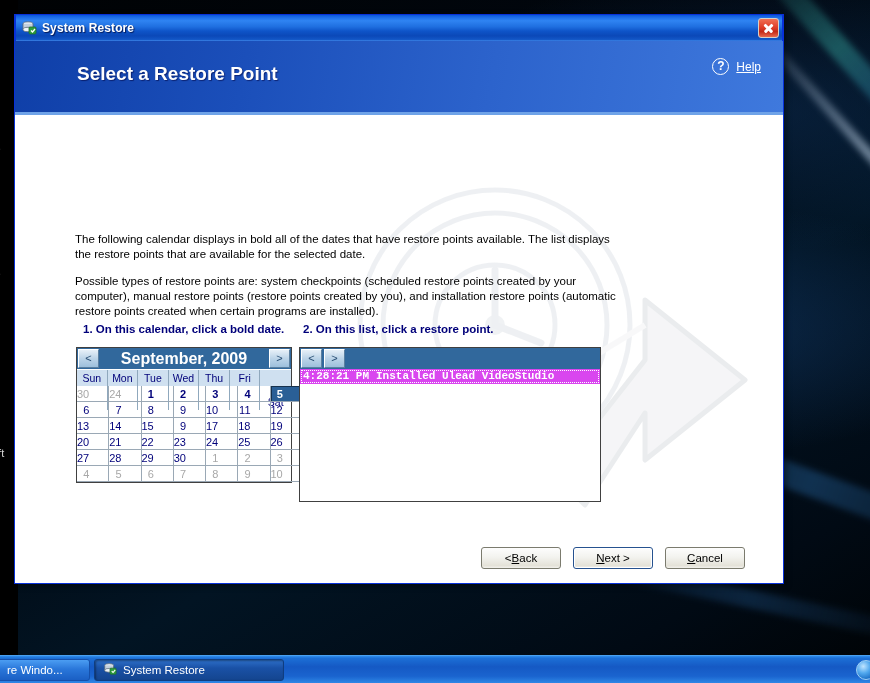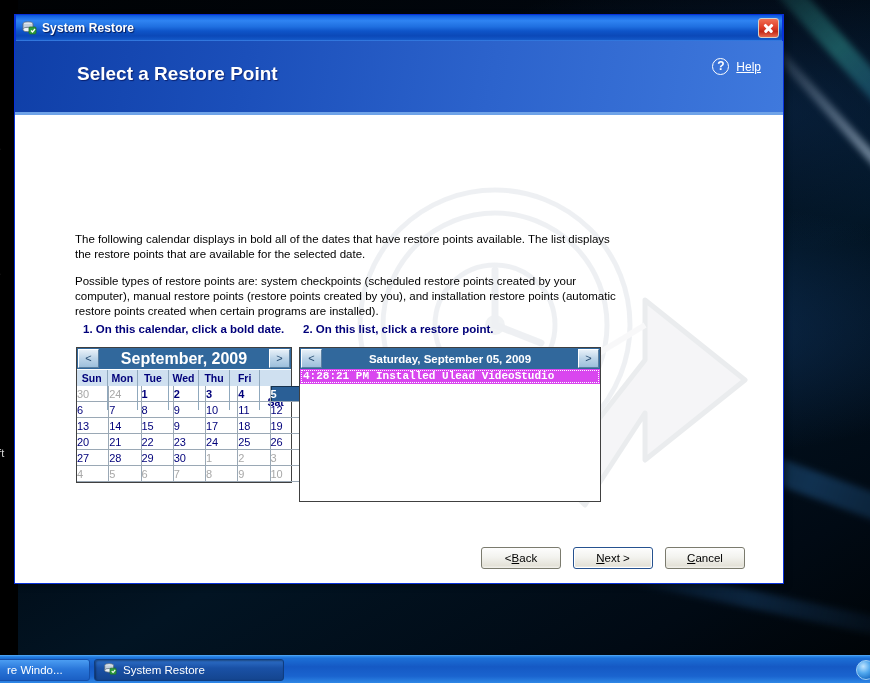--- a/index.html
+++ b/index.html
@@ -248,38 +248,38 @@
   }
   #cal-dow {
     display: grid;
     grid-template-columns: repeat(7, 1fr);
     background: #cfe0f0;
     height: 16px;
   }
   #cal-dow div {
     color: #00007a;
     font-size: 10.5px;
-    font-weight: bold;
+    font-weight: normal;
     text-align: center;
     line-height: 16px;
     border-right: 1px solid #8fa8bd;
     box-sizing: border-box;
   }
   #cal-dow div:last-child { border-right: none; margin-top: 24px; }
   #cal-grid {
     display: grid;
     grid-template-columns: repeat(7, 1fr);
     background: #ffffff;
   }
   #cal-grid .day {
     height: 16px;
     line-height: 16px;
     font-size: 11px;
     color: #00007a;
-    text-align: left;
+    text-align: right;
     padding-right: 19px;
     border-right: 1px solid #9aa8b5;
     border-bottom: 1px solid #9aa8b5;
     box-sizing: border-box;
     cursor: pointer;
     position: relative;
   }
   #cal-grid .day:nth-child(7n) { border-right: none; }
   #cal-grid .day.other { color: #a8a8a8; }
   #cal-grid .day.bold  { font-weight: bold; }
@@ -536,21 +536,20 @@
             <div class="day other">7</div>
             <div class="day other">8</div>
             <div class="day other">9</div>
             <div class="day other">10</div>
           </div>
       </div>
 
       <div id="rp-panel">
         <div id="rp-header">
           <div class="cal-nav">&lt;</div>
-          <div id="rp-title">Saturday, September 05, 2009</div>
           <div class="cal-nav">&gt;</div>
         </div>
         <div id="rp-list">
             <div class="rp-item selected"><span class="rp-time">4:28:21 PM</span><span>Installed Ulead VideoStudio</span></div>
           </div>
       </div>
 
       <div id="btn-row">
         <button class="xp-btn">
             <span>&lt; </span>

